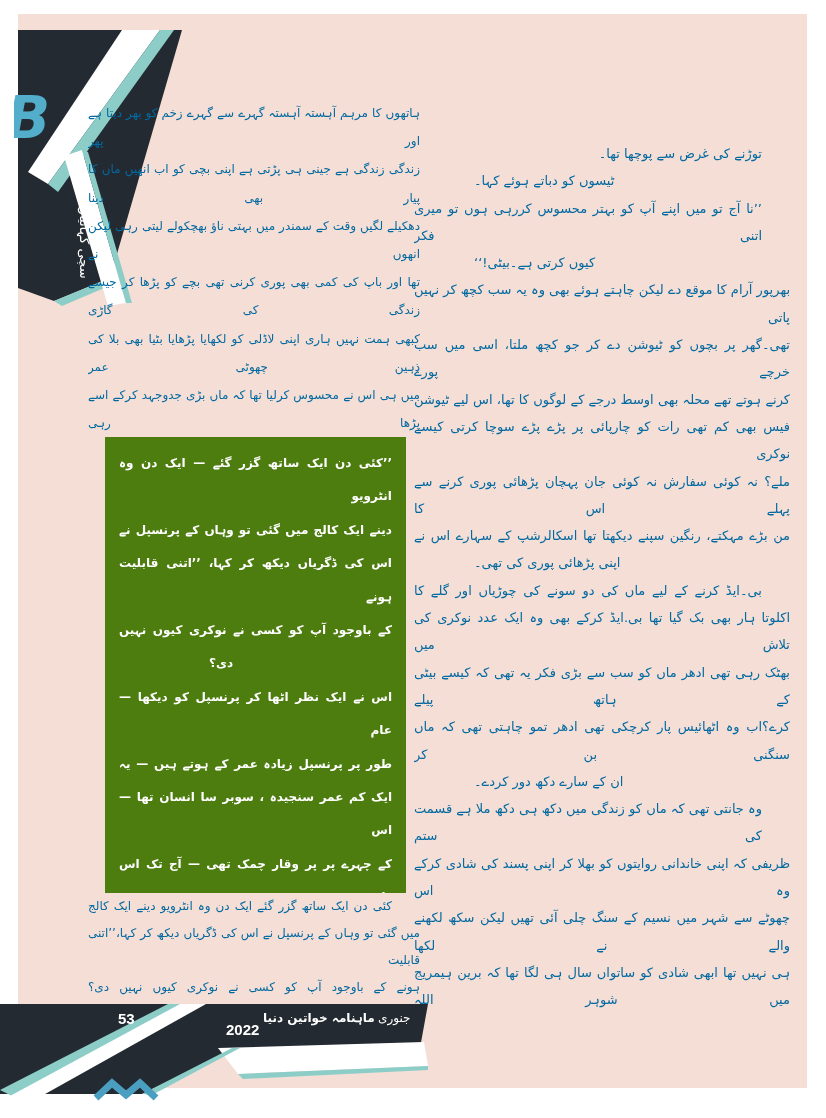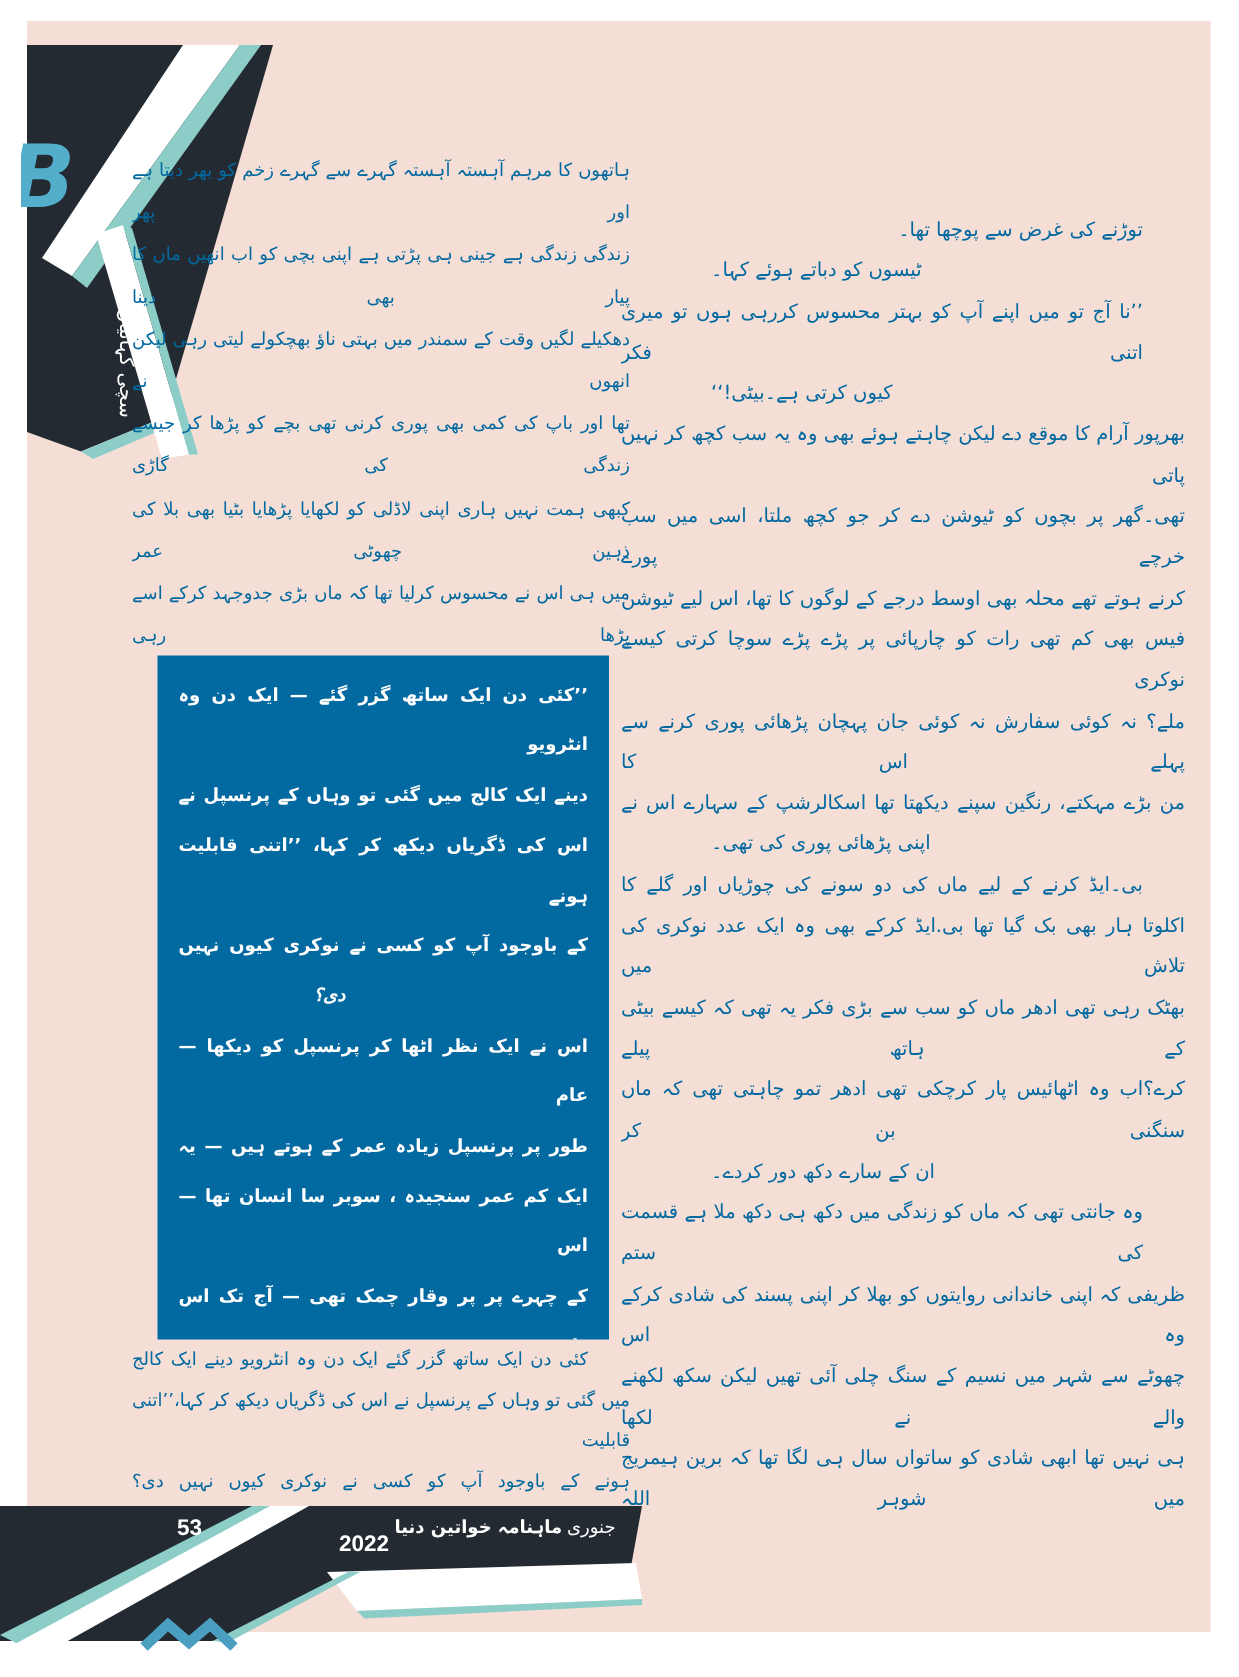--- a/index.html
+++ b/index.html
@@ -10,24 +10,24 @@
   
   .col{position:absolute;direction:rtl;color:#0369a1;overflow:hidden;}
   .tl{text-align:justify;text-align-last:justify;}
   .tl.ind{padding-right:28px;}
   .tl.noj{text-align-last:right;}
   .tl.lft{text-align-last:left;padding-left:60px;}
   .col-lt{left:88px;top:99px;width:332px;height:340px;font-size:12px;line-height:28.2px;}
   .col-lb{left:88px;top:893px;width:332px;height:112px;font-size:12px;line-height:27px;}
   .col-r{left:414px;top:104px;width:376px;height:910px;font-size:13px;line-height:27.3px;margin-top:36px;}
   
-  .pullquote{position:absolute;left:105px;top:437px;width:301px;height:456px;background:#0369a1;
+  .pullquote{position:absolute;left:105px;top:437px;width:301px;height:456px;background:#4d7c0f;
              box-sizing:border-box;padding:10px 14px 11px 14px;direction:rtl;color:#ffffff;overflow:hidden;}
   .pullquote .tl{font-size:12px;line-height:33.4px;font-weight:bold;}
-  .pullquote .tl.lft{padding-left:90px;font-style:italic;}
+  .pullquote .tl.lft{padding-left:90px;}
   
   .vlabel{position:absolute;left:84px;top:242px;transform:translate(-50%,-50%) rotate(90deg);
           color:#ffffff;font-size:13px;white-space:nowrap;direction:rtl;}
   
   .ft{position:absolute;color:#ffffff;}
   .ft-num{font-family:"Liberation Sans","DejaVu Sans",sans-serif;font-weight:bold;font-size:15px;}
   .ft-ur{font-size:12px;direction:rtl;}
 </style>
 </head>
 <body>

